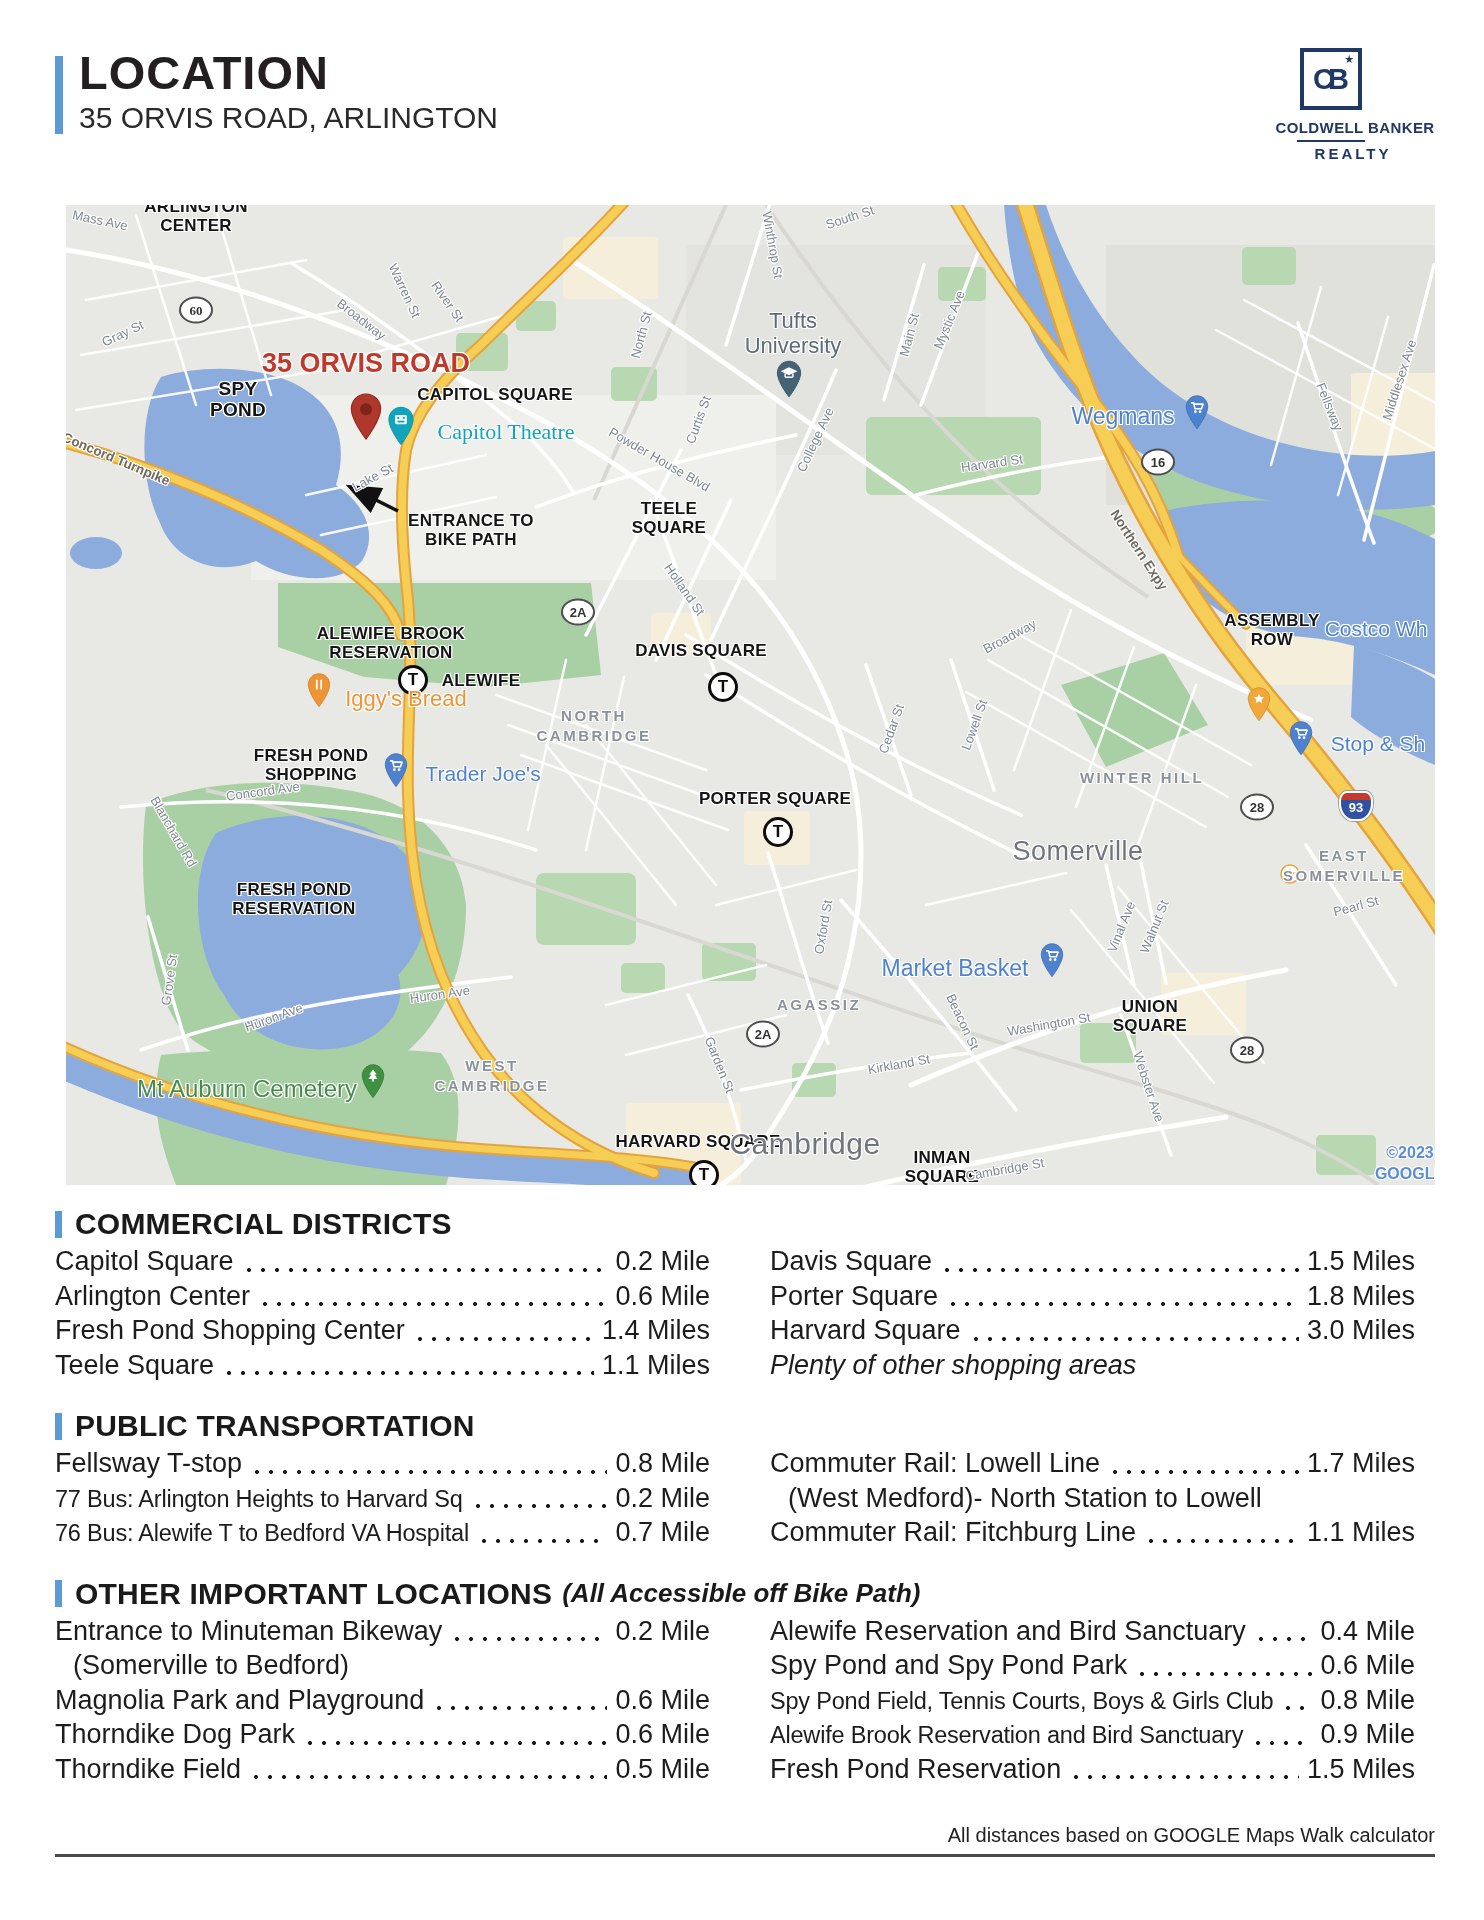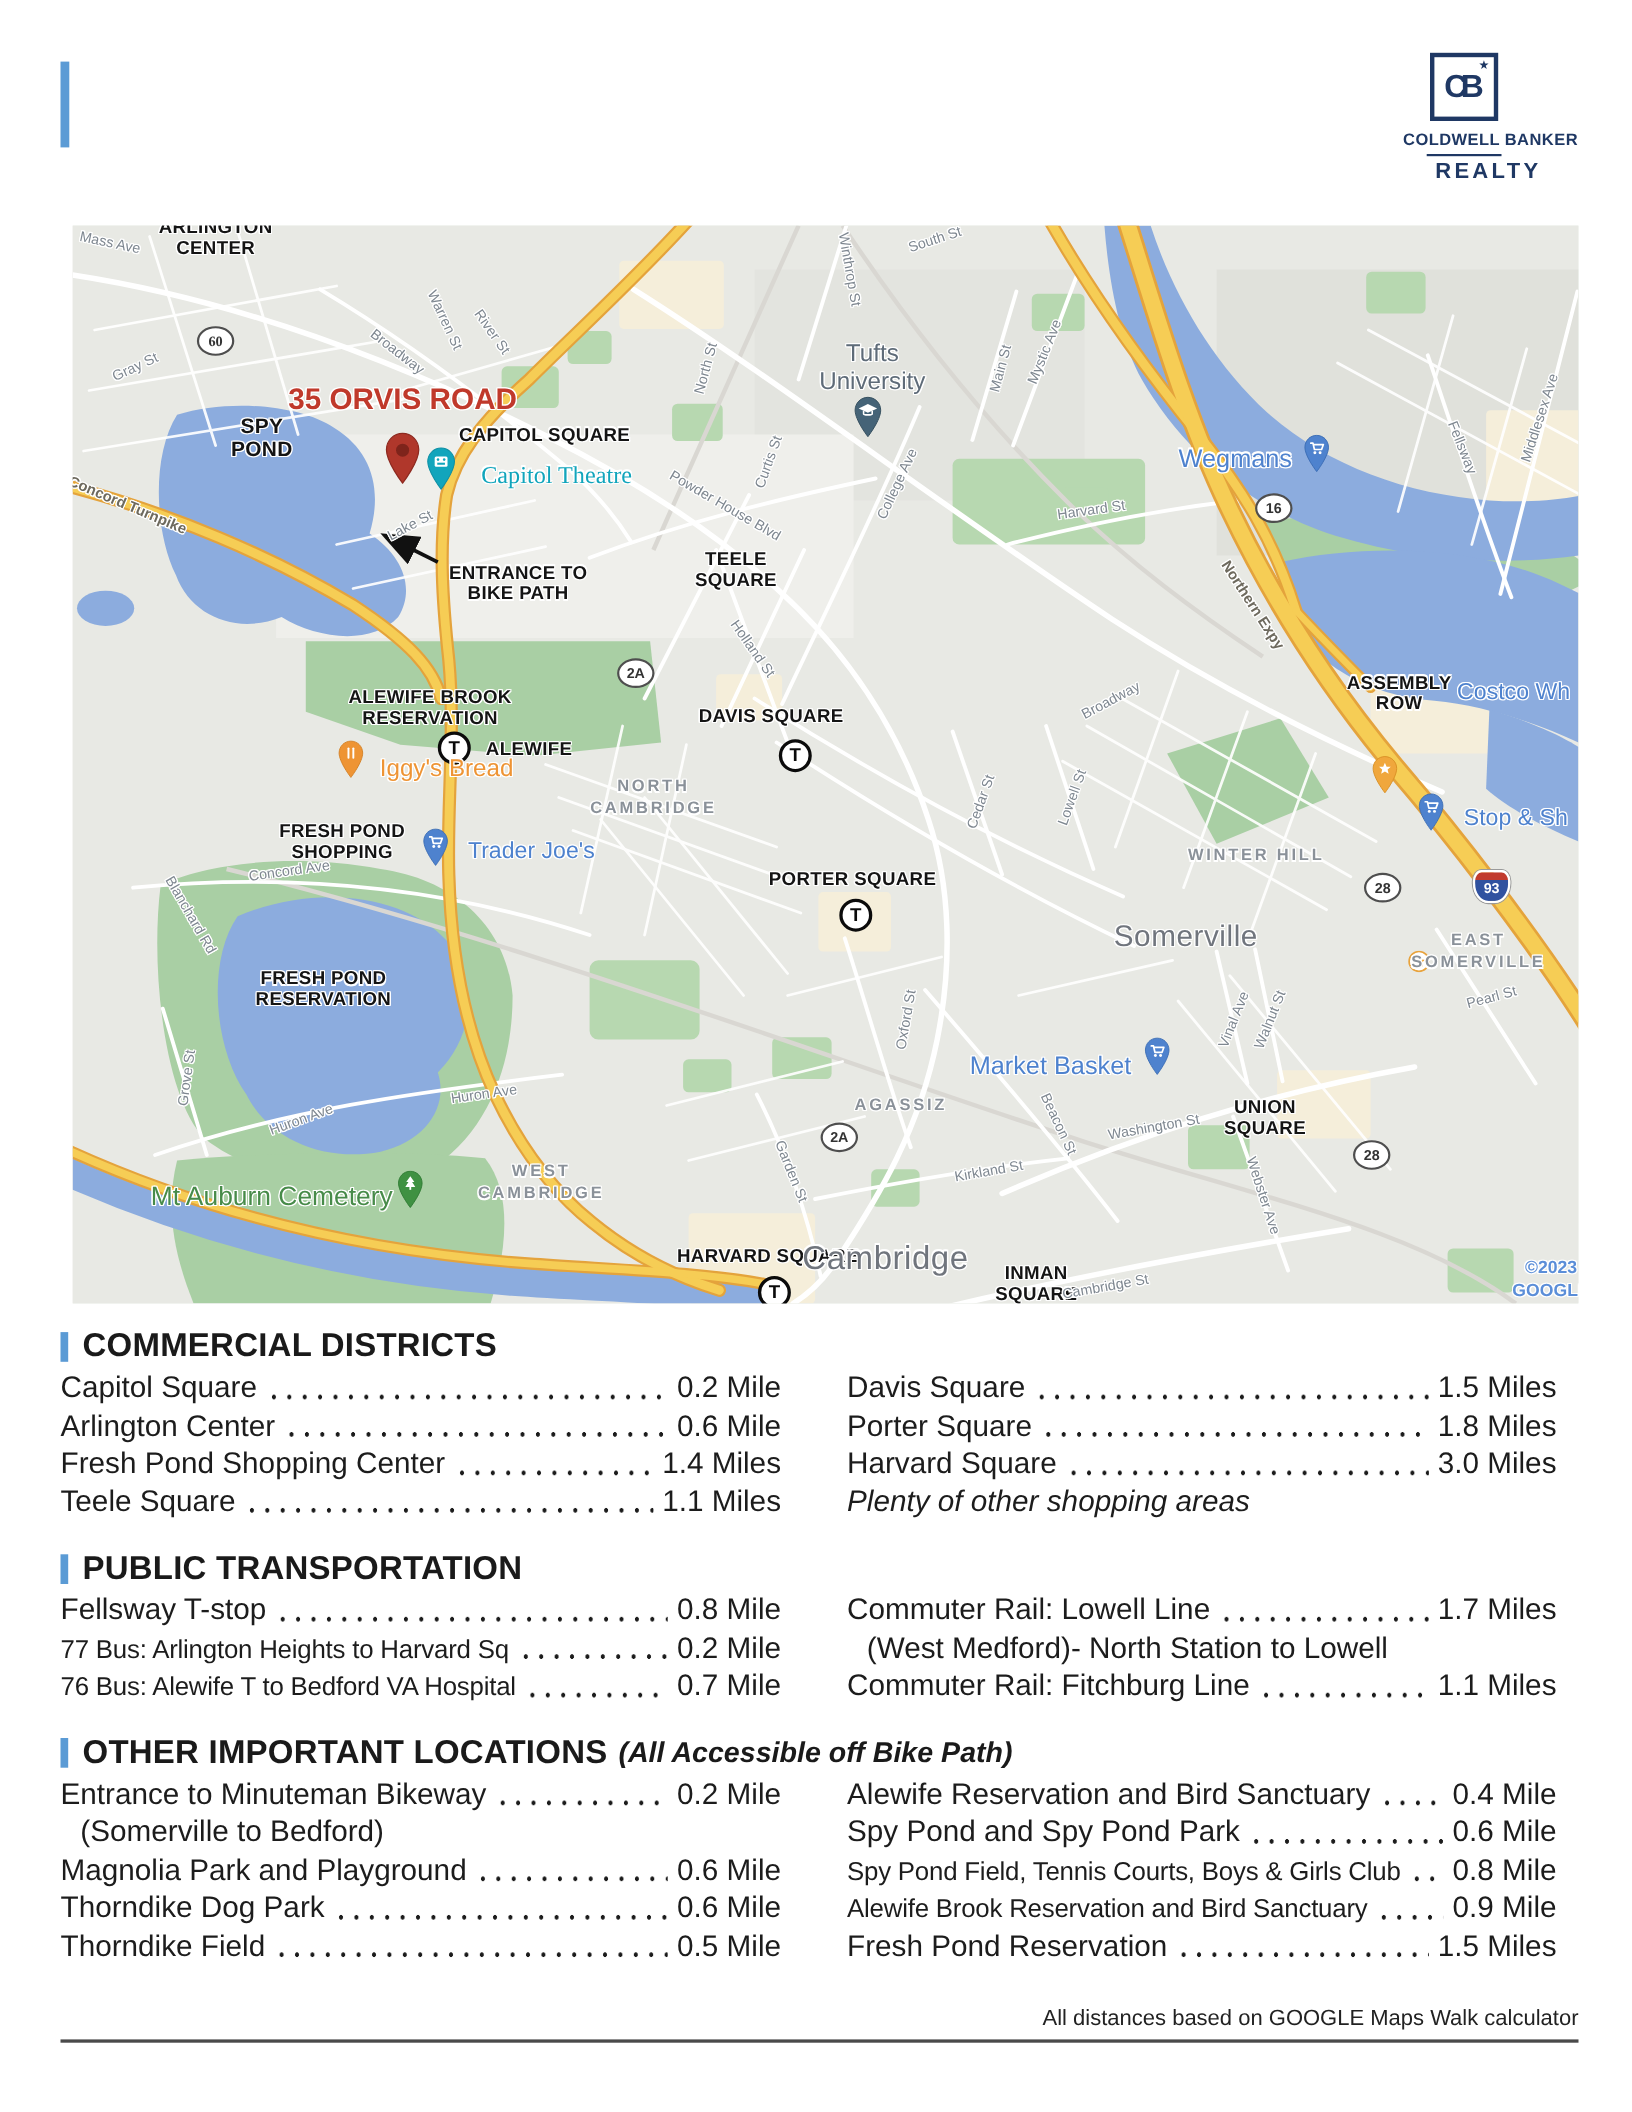--- a/index.html
+++ b/index.html
@@ -11,21 +11,21 @@
   .accent-bar{position:absolute;left:0;top:8px;width:8px;height:78px;background:var(--accent);}
   .titles{margin-left:24px;}
   h1{margin:0;font-size:47px;font-weight:800;letter-spacing:1px;color:#231F20;line-height:1.05;}
   .subtitle{font-size:30px;color:#2a2a2a;margin-top:4px;}
   .logo{position:absolute;top:0px;right:8px;width:180px;display:flex;flex-direction:column;align-items:center;}
   .cb-square{width:54px;height:54px;border:4px solid var(--navy);background:#fff;position:relative;display:flex;align-items:center;justify-content:center;}
   .cb-mono{font-weight:800;font-size:29px;color:var(--navy);letter-spacing:-6px;margin-right:6px;}
   .cb-star{position:absolute;top:1px;right:4px;font-size:11px;color:var(--navy);}
   .cb-name{margin-top:9px;font-size:15px;font-weight:800;color:var(--navy);letter-spacing:.4px;white-space:nowrap;margin-left:48px;}
   .cb-rule{width:68px;height:2px;background:var(--navy);margin:4px 0 3px;}
-  .cb-realty{font-size:20px;font-weight:800;color:var(--navy);letter-spacing:3px;margin-left:44px;}
+  .cb-realty{font-size:15px;font-weight:800;color:var(--navy);letter-spacing:3px;margin-left:44px;}
 
   
   .map{position:absolute;left:66px;top:205px;width:1369px;height:980px;background:#E8E9E4;overflow:hidden;}
   .map svg.base{position:absolute;inset:0;width:100%;height:100%;}
   .map-labels{position:absolute;inset:0;}
   .ml{position:absolute;white-space:nowrap;text-align:center;line-height:1.12;
       text-shadow:1px 0 0 #fff,-1px 0 0 #fff,0 1px 0 #fff,0 -1px 0 #fff,1px 1px 0 #fff,-1px -1px 0 #fff,1px -1px 0 #fff,-1px 1px 0 #fff;}
   .ml span{display:block;}
   .ml.poi{font-weight:800;font-size:17px;color:#141414;letter-spacing:.3px;}
   .ml.red{font-weight:800;font-size:27px;color:var(--red);}
@@ -72,20 +72,24 @@
   .row .val{white-space:nowrap;}
 
   .footer-note{position:absolute;right:49px;top:1824px;font-size:20px;color:#222;}
   .bottom-rule{position:absolute;left:55px;right:49px;top:1854px;border:none;border-top:3.5px solid #4a4a4a;margin:0;}
 </style>
 </head>
 <body>
 
 <header>
   <div class="accent-bar"></div>
+  <div class="titles">
+    <h1>LOCATION</h1>
+    <div class="subtitle">35 ORVIS ROAD, ARLINGTON</div>
+  </div>
   <div class="logo">
     <div class="cb-square">
       <span class="cb-mono">CB</span>
       <span class="cb-star">★</span>
     </div>
     <div class="cb-name">COLDWELL BANKER</div>
     <div class="cb-rule"></div>
     <div class="cb-realty">REALTY</div>
   </div>
 </header>

